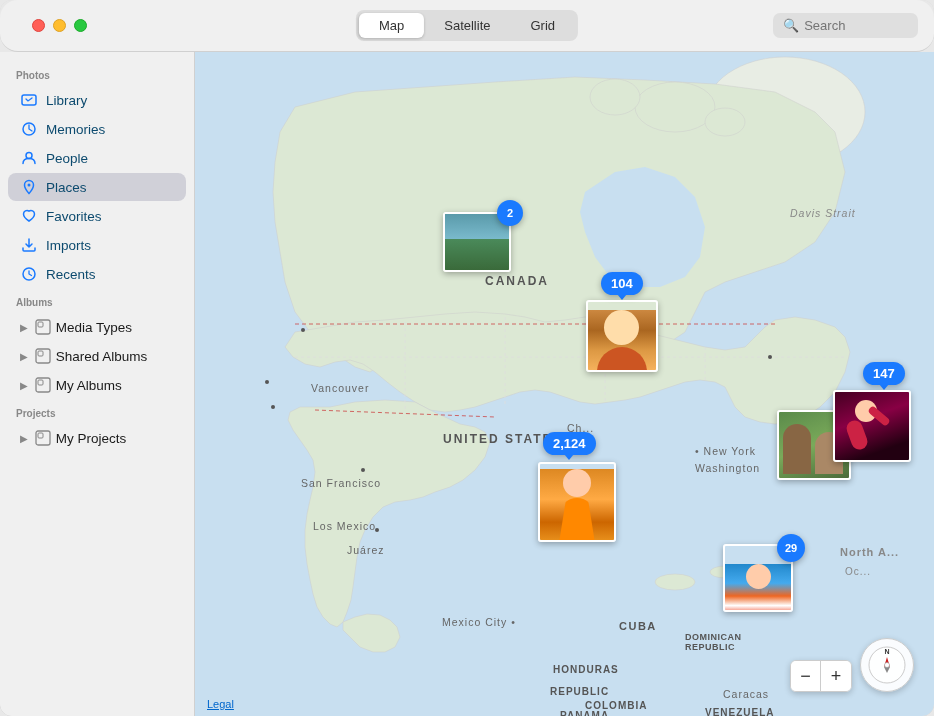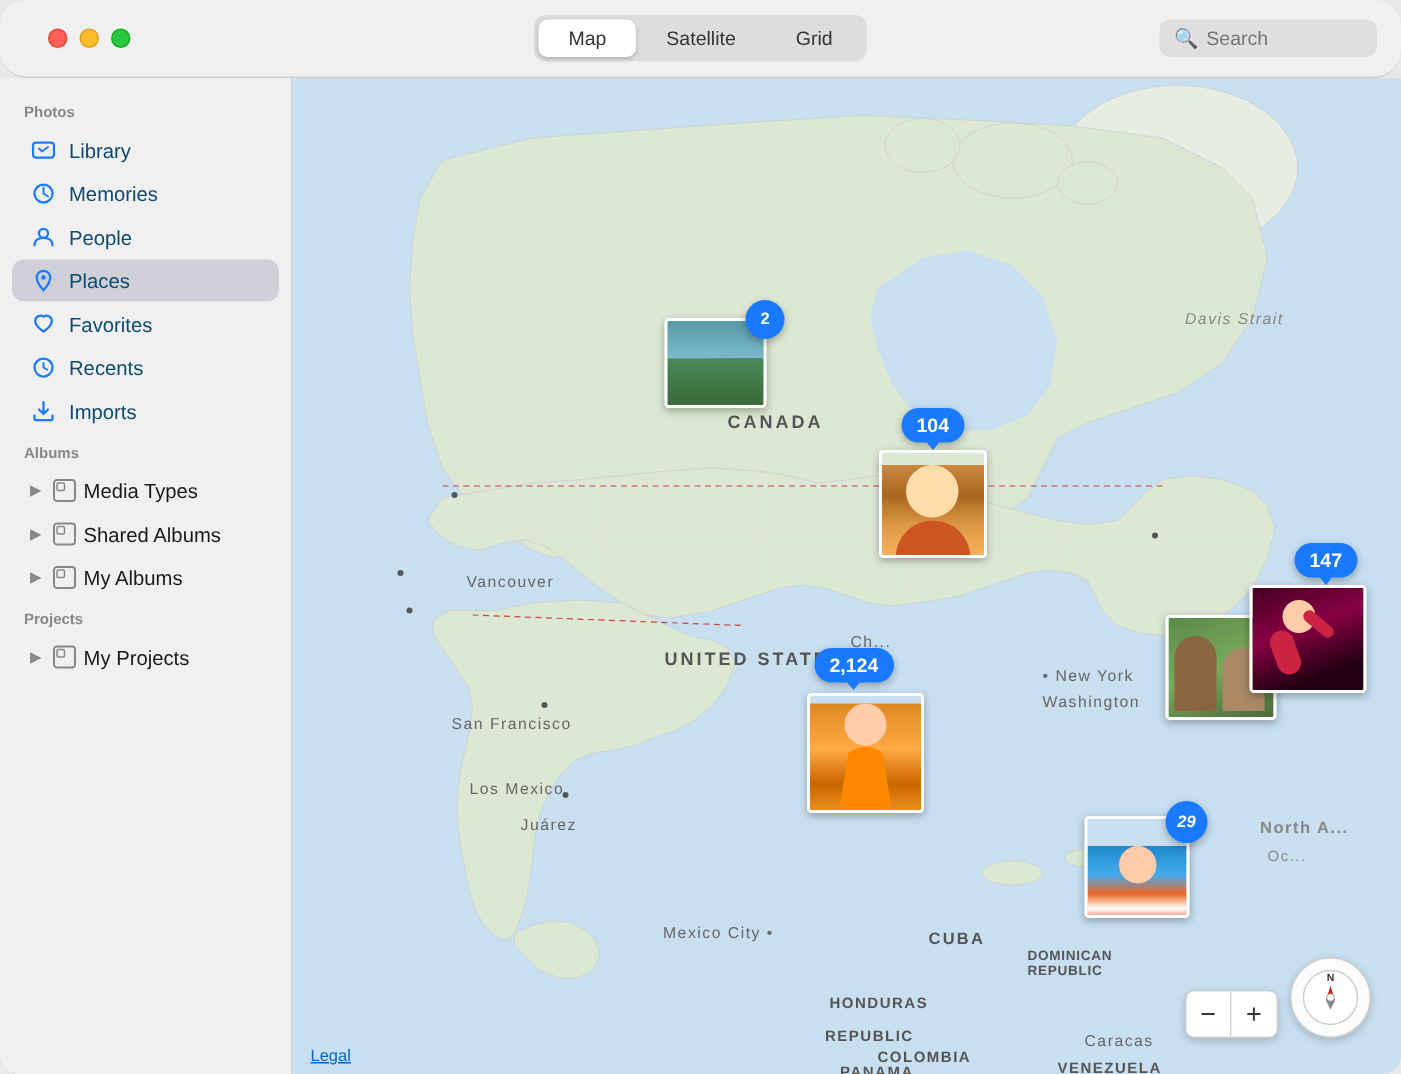--- a/index.html
+++ b/index.html
@@ -371,35 +371,35 @@
           <svg width="16" height="16" viewBox="0 0 16 16" fill="none">
             <path d="M8 13s-5.5-3.5-5.5-7a3.5 3.5 0 0 1 5.5-2.9A3.5 3.5 0 0 1 13.5 6c0 3.5-5.5 7-5.5 7z" stroke="#1a7aff" stroke-width="1.5" fill="none"></path>
           </svg>
         </span>
         <span>Favorites</span>
       </div>
 
       <div class="sidebar-item">
         <span class="sidebar-item-icon">
           <svg width="16" height="16" viewBox="0 0 16 16" fill="none">
+            <path d="M8 2v8M5 7l3 3 3-3" stroke="#1a7aff" stroke-width="1.5" stroke-linecap="round" stroke-linejoin="round"></path>
+            <path d="M2 11v2a1 1 0 0 0 1 1h10a1 1 0 0 0 1-1v-2" stroke="#1a7aff" stroke-width="1.5" stroke-linecap="round"></path>
+          </svg>
+        </span>
+        <span>Imports</span>
+      </div>
+
+      <div class="sidebar-item">
+        <span class="sidebar-item-icon">
+          <svg width="16" height="16" viewBox="0 0 16 16" fill="none">
             <circle cx="8" cy="8" r="6" stroke="#1a7aff" stroke-width="1.5" fill="none"></circle>
             <path d="M8 5v3l2.5 1.5" stroke="#1a7aff" stroke-width="1.3" stroke-linecap="round"></path>
           </svg>
         </span>
         <span>Recents</span>
-      </div>
-
-      <div class="sidebar-item">
-        <span class="sidebar-item-icon">
-          <svg width="16" height="16" viewBox="0 0 16 16" fill="none">
-            <path d="M8 2v8M5 7l3 3 3-3" stroke="#1a7aff" stroke-width="1.5" stroke-linecap="round" stroke-linejoin="round"></path>
-            <path d="M2 11v2a1 1 0 0 0 1 1h10a1 1 0 0 0 1-1v-2" stroke="#1a7aff" stroke-width="1.5" stroke-linecap="round"></path>
-          </svg>
-        </span>
-        <span>Imports</span>
       </div>
 
       <div class="sidebar-section-label">Albums</div>
 
       <div class="sidebar-item-expandable">
         <span class="chevron">▶</span>
         <span class="sidebar-item-icon">
           <svg width="16" height="16" viewBox="0 0 16 16" fill="none">
             <rect x="1" y="1" width="14" height="14" rx="2" stroke="#888" stroke-width="1.3" fill="none"></rect>
             <rect x="3" y="3" width="5" height="5" rx="1" stroke="#888" stroke-width="1" fill="none"></rect>
@@ -576,21 +576,21 @@
             <div style="width:100%;height:100%;background:linear-gradient(160deg,#440022 0%,#880044 40%,#220011 80%);">
               <div style="position:absolute;top:8px;left:20px;width:22px;height:22px;border-radius:50%;background:#ffccaa;"></div>
               <div style="position:absolute;top:28px;left:14px;width:16px;height:30px;background:#cc2244;transform:rotate(-20deg);border-radius:8px;"></div>
               <div style="position:absolute;top:20px;left:32px;width:24px;height:8px;background:#cc2244;transform:rotate(40deg);border-radius:4px;"></div>
             </div>
           </div>
         </div>
       </div>
 
       <div style="position:absolute;top:492px;left:528px;">
-        <div style="position:relative;width:72px;height:68px;font-style:italic;">
+        <div style="position:relative;width:72px;height:68px;">
           <div style="position:absolute;width:70px;height:68px;border:2px solid white;border-radius:3px;box-shadow:0 2px 6px rgba(0,0,0,0.3);overflow:hidden;">
 
             <div style="width:100%;height:100%;background:linear-gradient(180deg,#2288cc 0%,#44aaee 30%,#ee6622 50%,#ffffff 65%,#ee4422 80%,#228822 100%);">
               <div style="width:25px;height:25px;border-radius:50%;background:#ffccaa;margin:18px auto 0;"></div>
             </div>
           </div>
           <div class="cluster-dot" style="position:absolute;top:-10px;right:-10px;width:28px;height:28px;font-size:11px;">29</div>
         </div>
       </div>
 

